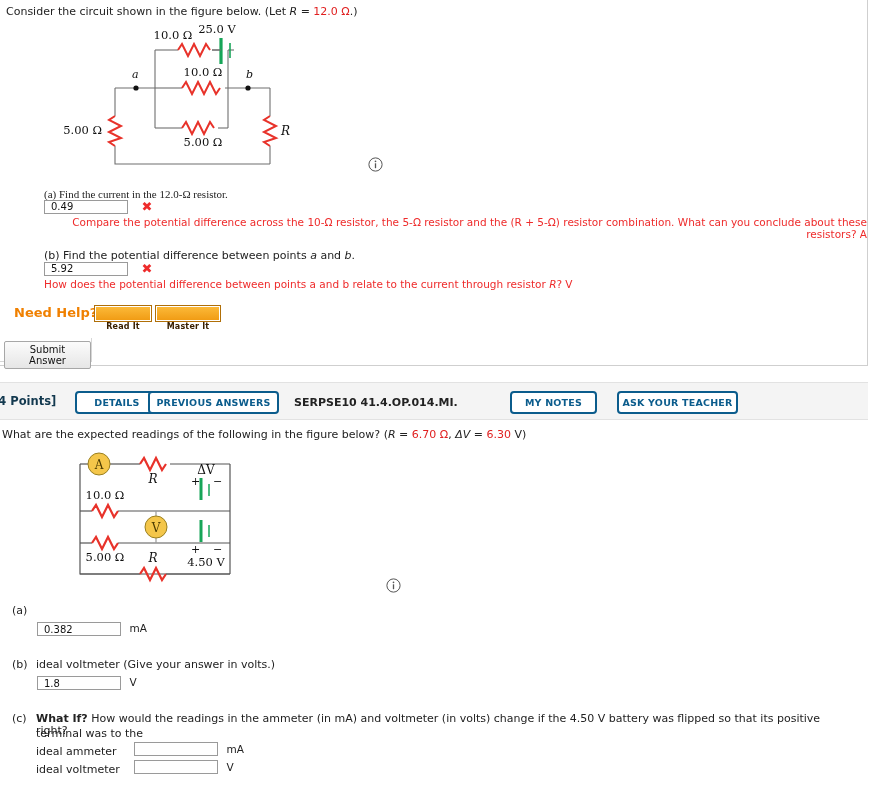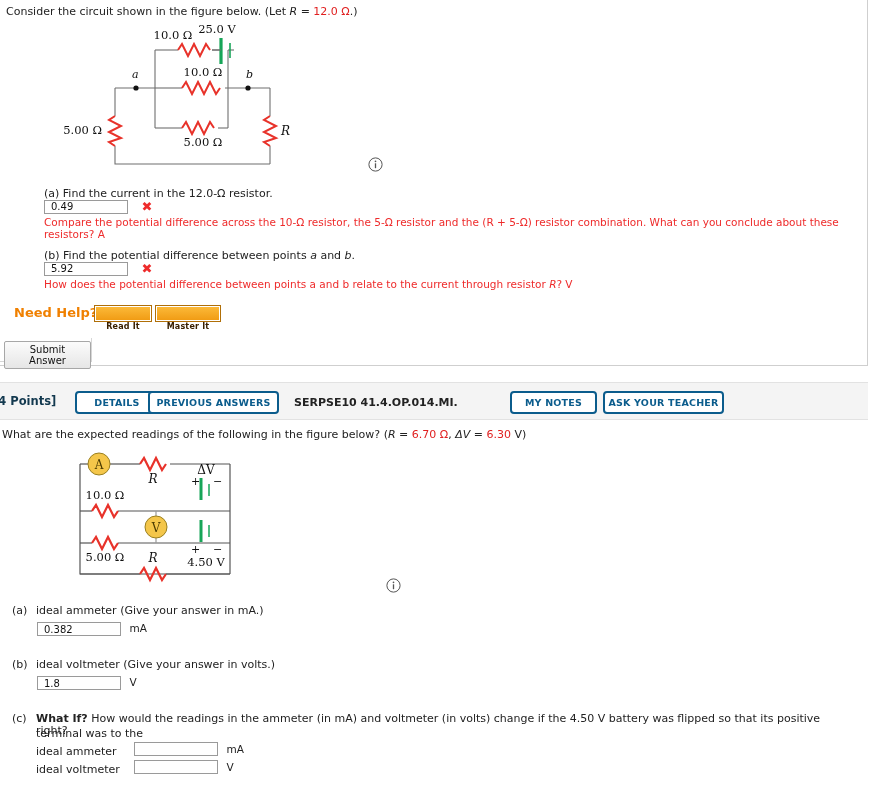--- a/index.html
+++ b/index.html
@@ -130,21 +130,21 @@
     letter-spacing: 0.2px;
     height: 23px;
     line-height: 19px;
     text-align: center;
     box-sizing: border-box;
     font-family: "DejaVu Sans", "Liberation Sans", sans-serif;
   }
   #btn-details      { left: 75px;  width: 84px; }
   #btn-prevans      { left: 148px; width: 131px; }
   #btn-mynotes      { left: 510px; width: 87px; }
-  #btn-askteacher   { left: 603px; width: 121px; }
+  #btn-askteacher   { left: 617px; width: 121px; }
   #btn-practice     { left: 730px; width: 132px; }
   .qcode {
     position: absolute; left: 294px; top: 13px;
     font-size: 11px; font-weight: bold; color: #222;
     white-space: nowrap;
   }
 
   .stem2 { position: absolute; left: 2px; top: 428px; white-space: nowrap; text-align: center; }
 
   
@@ -229,28 +229,28 @@
     </div>
 
     <div class="info-icon" style="left:368px; top:157px;">
       <svg width="15" height="15" viewBox="0 0 15 15">
         <circle cx="7.5" cy="7.5" r="6.6" fill="none" stroke="#555" stroke-width="1"></circle>
         <circle cx="7.5" cy="4.3" r="0.85" fill="#555"></circle>
         <path d="M7.5 6.3 L7.5 11.2" stroke="#555" stroke-width="1.3"></path>
       </svg>
     </div>
 
-    <div class="part q-text" style="top:187px;">
+    <div class="part q-text" style="top:187px;font-family:Liberation Serif, serif;">
       <span>(a) Find the current in the 12.0-Ω resistor.</span>
     </div>
     <div class="part" style="top:199px;">
       <input class="ansfield" type="text" value="0.49" style="">
       <span class="xmark">✖</span>
     </div>
-    <div class="part hint" style="top:216px; left:44px;">Compare the potential difference across the 10-Ω resistor, the 5-Ω resistor and the (R + 5-Ω) resistor combination. What can you conclude about these resistors? A</div>
+    <div class="part hint" style="top:216px; left:44px;text-align:right;">Compare the potential difference across the 10-Ω resistor, the 5-Ω resistor and the (R + 5-Ω) resistor combination. What can you conclude about these resistors? A</div>
 
     <div class="part q-text" style="top:249px;">
       <span>(b) Find the potential difference between points </span><span class="ital">a</span><span> and </span><span class="ital">b</span><span>.</span>
     </div>
     <div class="part" style="top:261px;">
       <input class="ansfield" type="text" value="5.92" style="">
       <span class="xmark">✖</span>
     </div>
     <div class="part hint" style="top:278px; left:44px;">
       <span>How does the potential difference between points a and b relate to the current through resistor </span><span class="ital">R</span><span>? V</span>
@@ -329,21 +329,20 @@
 
   <div class="info-icon" style="left:386px; top:578px;">
     <svg width="15" height="15" viewBox="0 0 15 15">
       <circle cx="7.5" cy="7.5" r="6.6" fill="none" stroke="#555" stroke-width="1"></circle>
       <circle cx="7.5" cy="4.3" r="0.85" fill="#555"></circle>
       <path d="M7.5 6.3 L7.5 11.2" stroke="#555" stroke-width="1.3"></path>
     </svg>
   </div>
 
   <div class="p2 q-text" style="left:12px; top:604px;">(a)</div>
-  <div class="p2 q-text" style="left:36px; top:604px;">ideal ammeter (Give your answer in mA.)</div>
   <div class="p2" style="left:37px; top:622px;">
     <input class="ansfield" type="text" value="0.382" style="">
     <span class="unit">mA</span>
   </div>
 
   <div class="p2 q-text" style="left:12px; top:658px;">(b)</div>
   <div class="p2 q-text" style="left:36px; top:658px;">ideal voltmeter (Give your answer in volts.)</div>
   <div class="p2" style="left:37px; top:676px;">
     <input class="ansfield" type="text" value="1.8" style="">
     <span class="unit">V</span>

